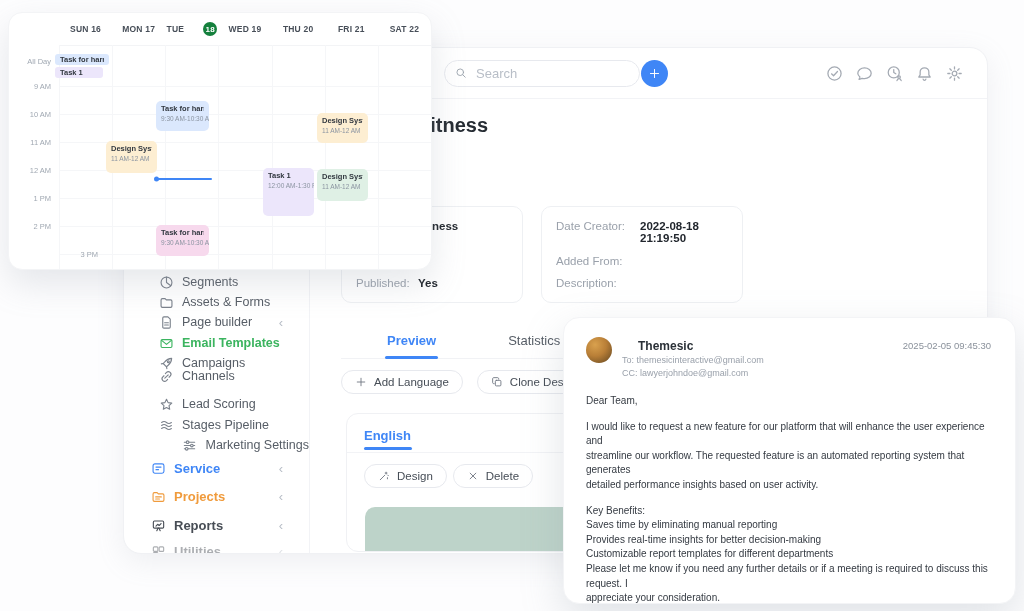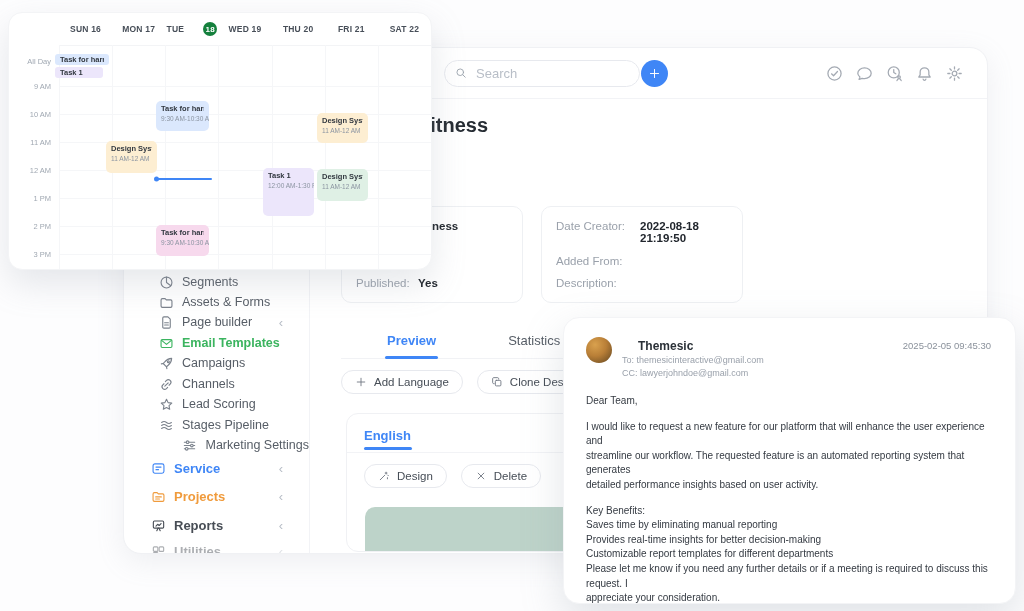--- a/index.html
+++ b/index.html
@@ -55,21 +55,21 @@
   .toolbar{position:absolute;left:217px;top:322px;display:flex;gap:14px;}
   .pill{
     display:inline-flex;align-items:center;gap:7px;border:1px solid #e7e9ee;border-radius:999px;background:#fff;
     padding:5px 13px;font-size:11.5px;color:#464d56;font-family:"Liberation Sans",sans-serif;cursor:pointer;
   }
   .pill svg{width:12px;height:12px;color:#6f7681;}
   .lang-card{position:absolute;left:222px;top:365px;width:617px;height:139px;border:1px solid #f0f1f4;border-radius:12px;box-sizing:border-box;overflow:hidden;}
   .lang-tab{position:absolute;left:17px;top:14px;font-size:13px;font-weight:700;color:#3f86f6;cursor:pointer;}
   .lang-underline{position:absolute;left:17px;top:33px;width:48px;height:3px;border-radius:2px;background:#3f86f6;}
   .lang-divider{position:absolute;left:0;right:0;top:38px;height:1px;background:#f2f3f6;}
-  .lang-actions{position:absolute;left:17px;top:50px;display:flex;gap:14px;}
+  .lang-actions{position:absolute;left:17px;top:50px;display:flex;gap:6px;}
   .preview-block{position:absolute;left:18px;top:93px;width:340px;height:46px;border-radius:10px 10px 0 0;}
   
   .cal-card{
     position:absolute;left:8px;top:12px;width:422px;height:256px;background:#fff;border-radius:14px;
     box-shadow:0 14px 34px rgba(140,150,165,.22);border:1px solid #f3f4f6;z-index:5;overflow:hidden;
   }
   .cal-days{position:absolute;left:50px;right:0;top:0;height:32px;display:flex;border-bottom:1px solid #f3f4f6;}
   .cal-day{flex:1;display:flex;align-items:center;justify-content:center;gap:4px;font-size:8.5px;font-weight:700;color:#474e58;letter-spacing:.2px;cursor:pointer;}
   .day-badge{width:14px;height:14px;border-radius:50%;background:#3f86f6;color:#fff;font-size:8px;font-weight:700;display:inline-flex;align-items:center;justify-content:center;}
   .cal-time{position:absolute;left:0;width:42px;text-align:right;font-size:7.5px;color:#a0a8b2;transform:translateY(-50%);}
@@ -146,21 +146,21 @@
         <div class="sb-row sub" style="top: 305px;">
           <span class="sb-icon">
             <svg viewBox="0 0 16 16" fill="none" stroke="currentColor" stroke-width="1.2" stroke-linecap="round" stroke-linejoin="round">
               <path d="M13.5 2.5c-3 .2-5.6 1.5-7.4 3.7L4.5 8l3.5 3.5 1.8-1.6c2.2-1.8 3.5-4.4 3.7-7.4z"></path>
               <circle cx="10" cy="6" r="1"></circle>
               <path d="M4.5 8l-2 .4M8 11.5l.4 2"></path>
             </svg>
           </span>
           <span>Campaigns</span>
         </div>
-        <div class="sb-row sub" style="top: 326px;">
+        <div class="sb-row sub" style="top: 318px;">
           <span class="sb-icon">
             <svg viewBox="0 0 16 16" fill="none" stroke="currentColor" stroke-width="1.2" stroke-linecap="round" stroke-linejoin="round">
               <path d="M6.8 4.9l1.2-1.2a2.75 2.75 0 0 1 3.9 3.9l-1.2 1.2"></path>
               <path d="M9.2 11.1l-1.2 1.2a2.75 2.75 0 0 1-3.9-3.9l1.2-1.2"></path>
               <line x1="6.2" y1="9.8" x2="9.8" y2="6.2"></line>
             </svg>
           </span>
           <span>Channels</span>
         </div>
         <div class="sb-row sub" style="top: 346px;">
@@ -410,21 +410,21 @@
       <div class="grid-v" style="left: 368.8px;"></div>
     </div>
   <div id="cal-times">
       <div class="cal-time" style="top: 48px;">All Day</div>
       <div class="cal-time" style="top: 73px;">9 AM</div>
       <div class="cal-time" style="top: 101px;">10 AM</div>
       <div class="cal-time" style="top: 129px;">11 AM</div>
       <div class="cal-time" style="top: 157px;">12 AM</div>
       <div class="cal-time" style="top: 185px;">1 PM</div>
       <div class="cal-time" style="top: 213px;">2 PM</div>
-      <div class="cal-time" style="top: 241px;">3 PM</div>
+      <div class="cal-time" style="top: 241px; margin-left: 47px;">3 PM</div>
     </div>
   <div id="cal-events">
       <div class="ev ev-blue allday" style="left: 46px; top: 41px; width: 54px; height: 11px;">
         <div class="ev-title">Task for harry...</div>
       </div>
       <div class="ev ev-purple allday" style="left: 46px; top: 54px; width: 48px; height: 11px;">
         <div class="ev-title">Task 1</div>
       </div>
       <div class="ev ev-blue" style="left: 147px; top: 88px; width: 53px; height: 30px;">
         <div class="ev-title">Task for harry...</div>

